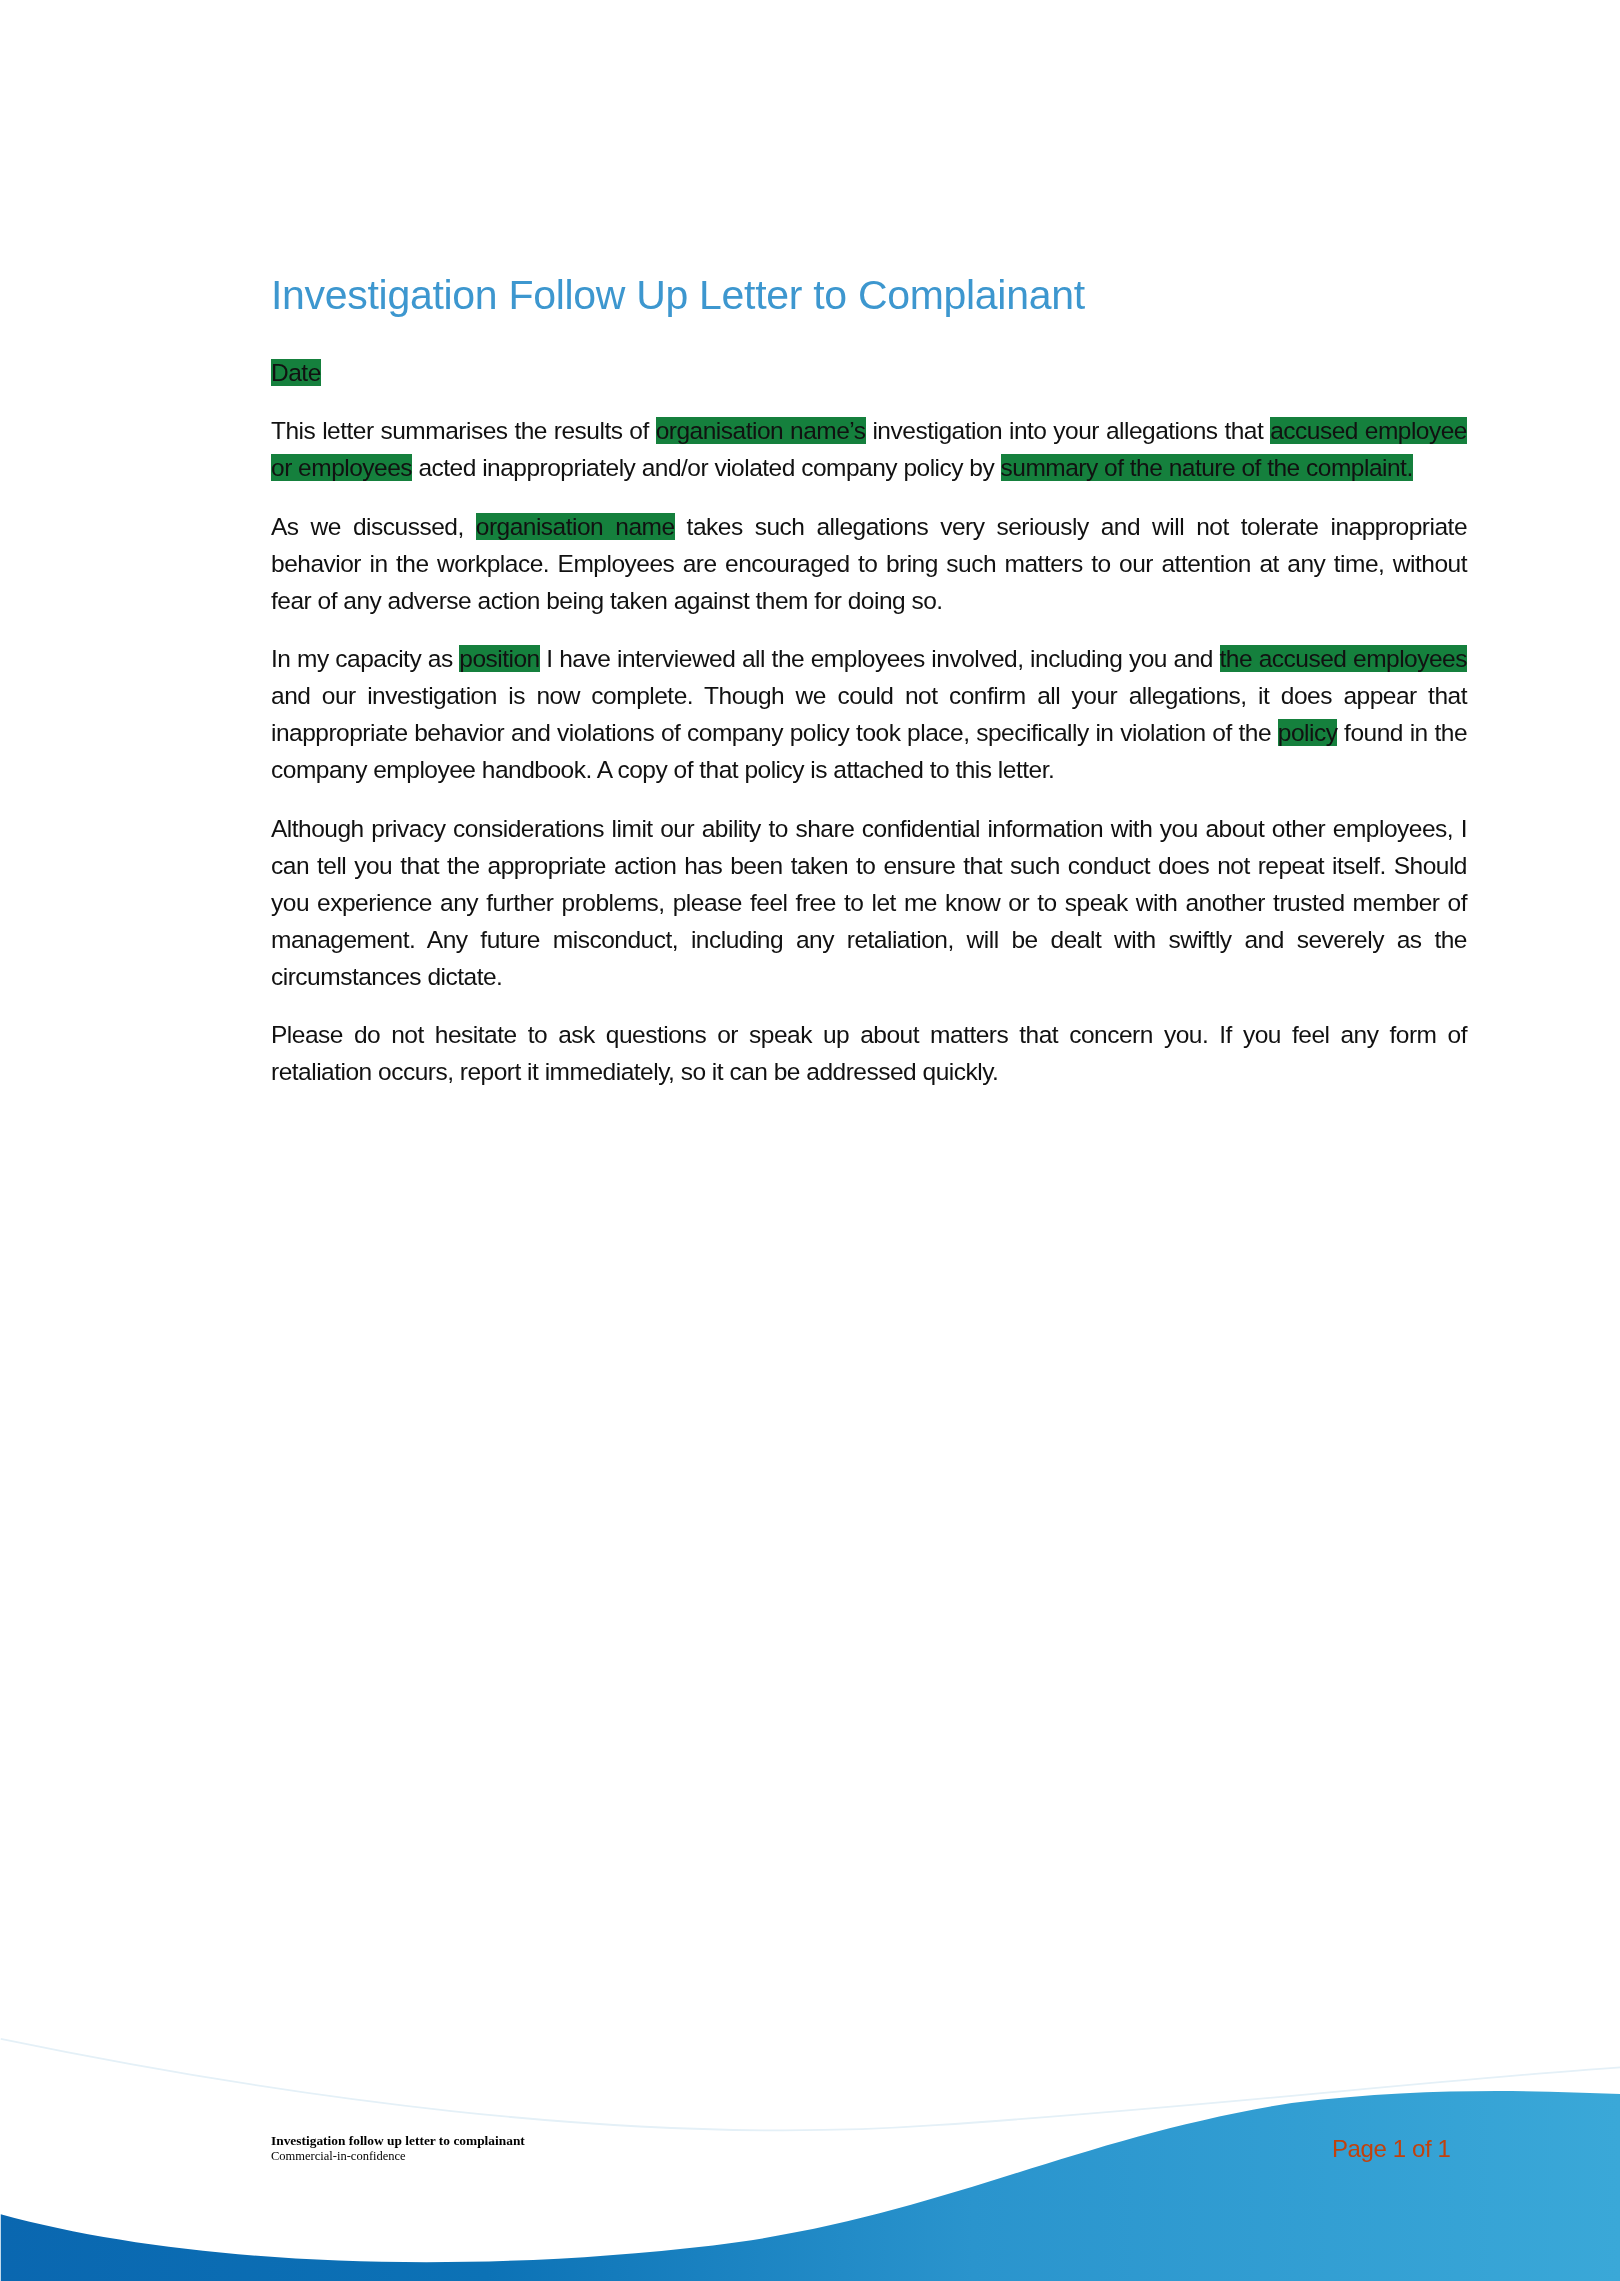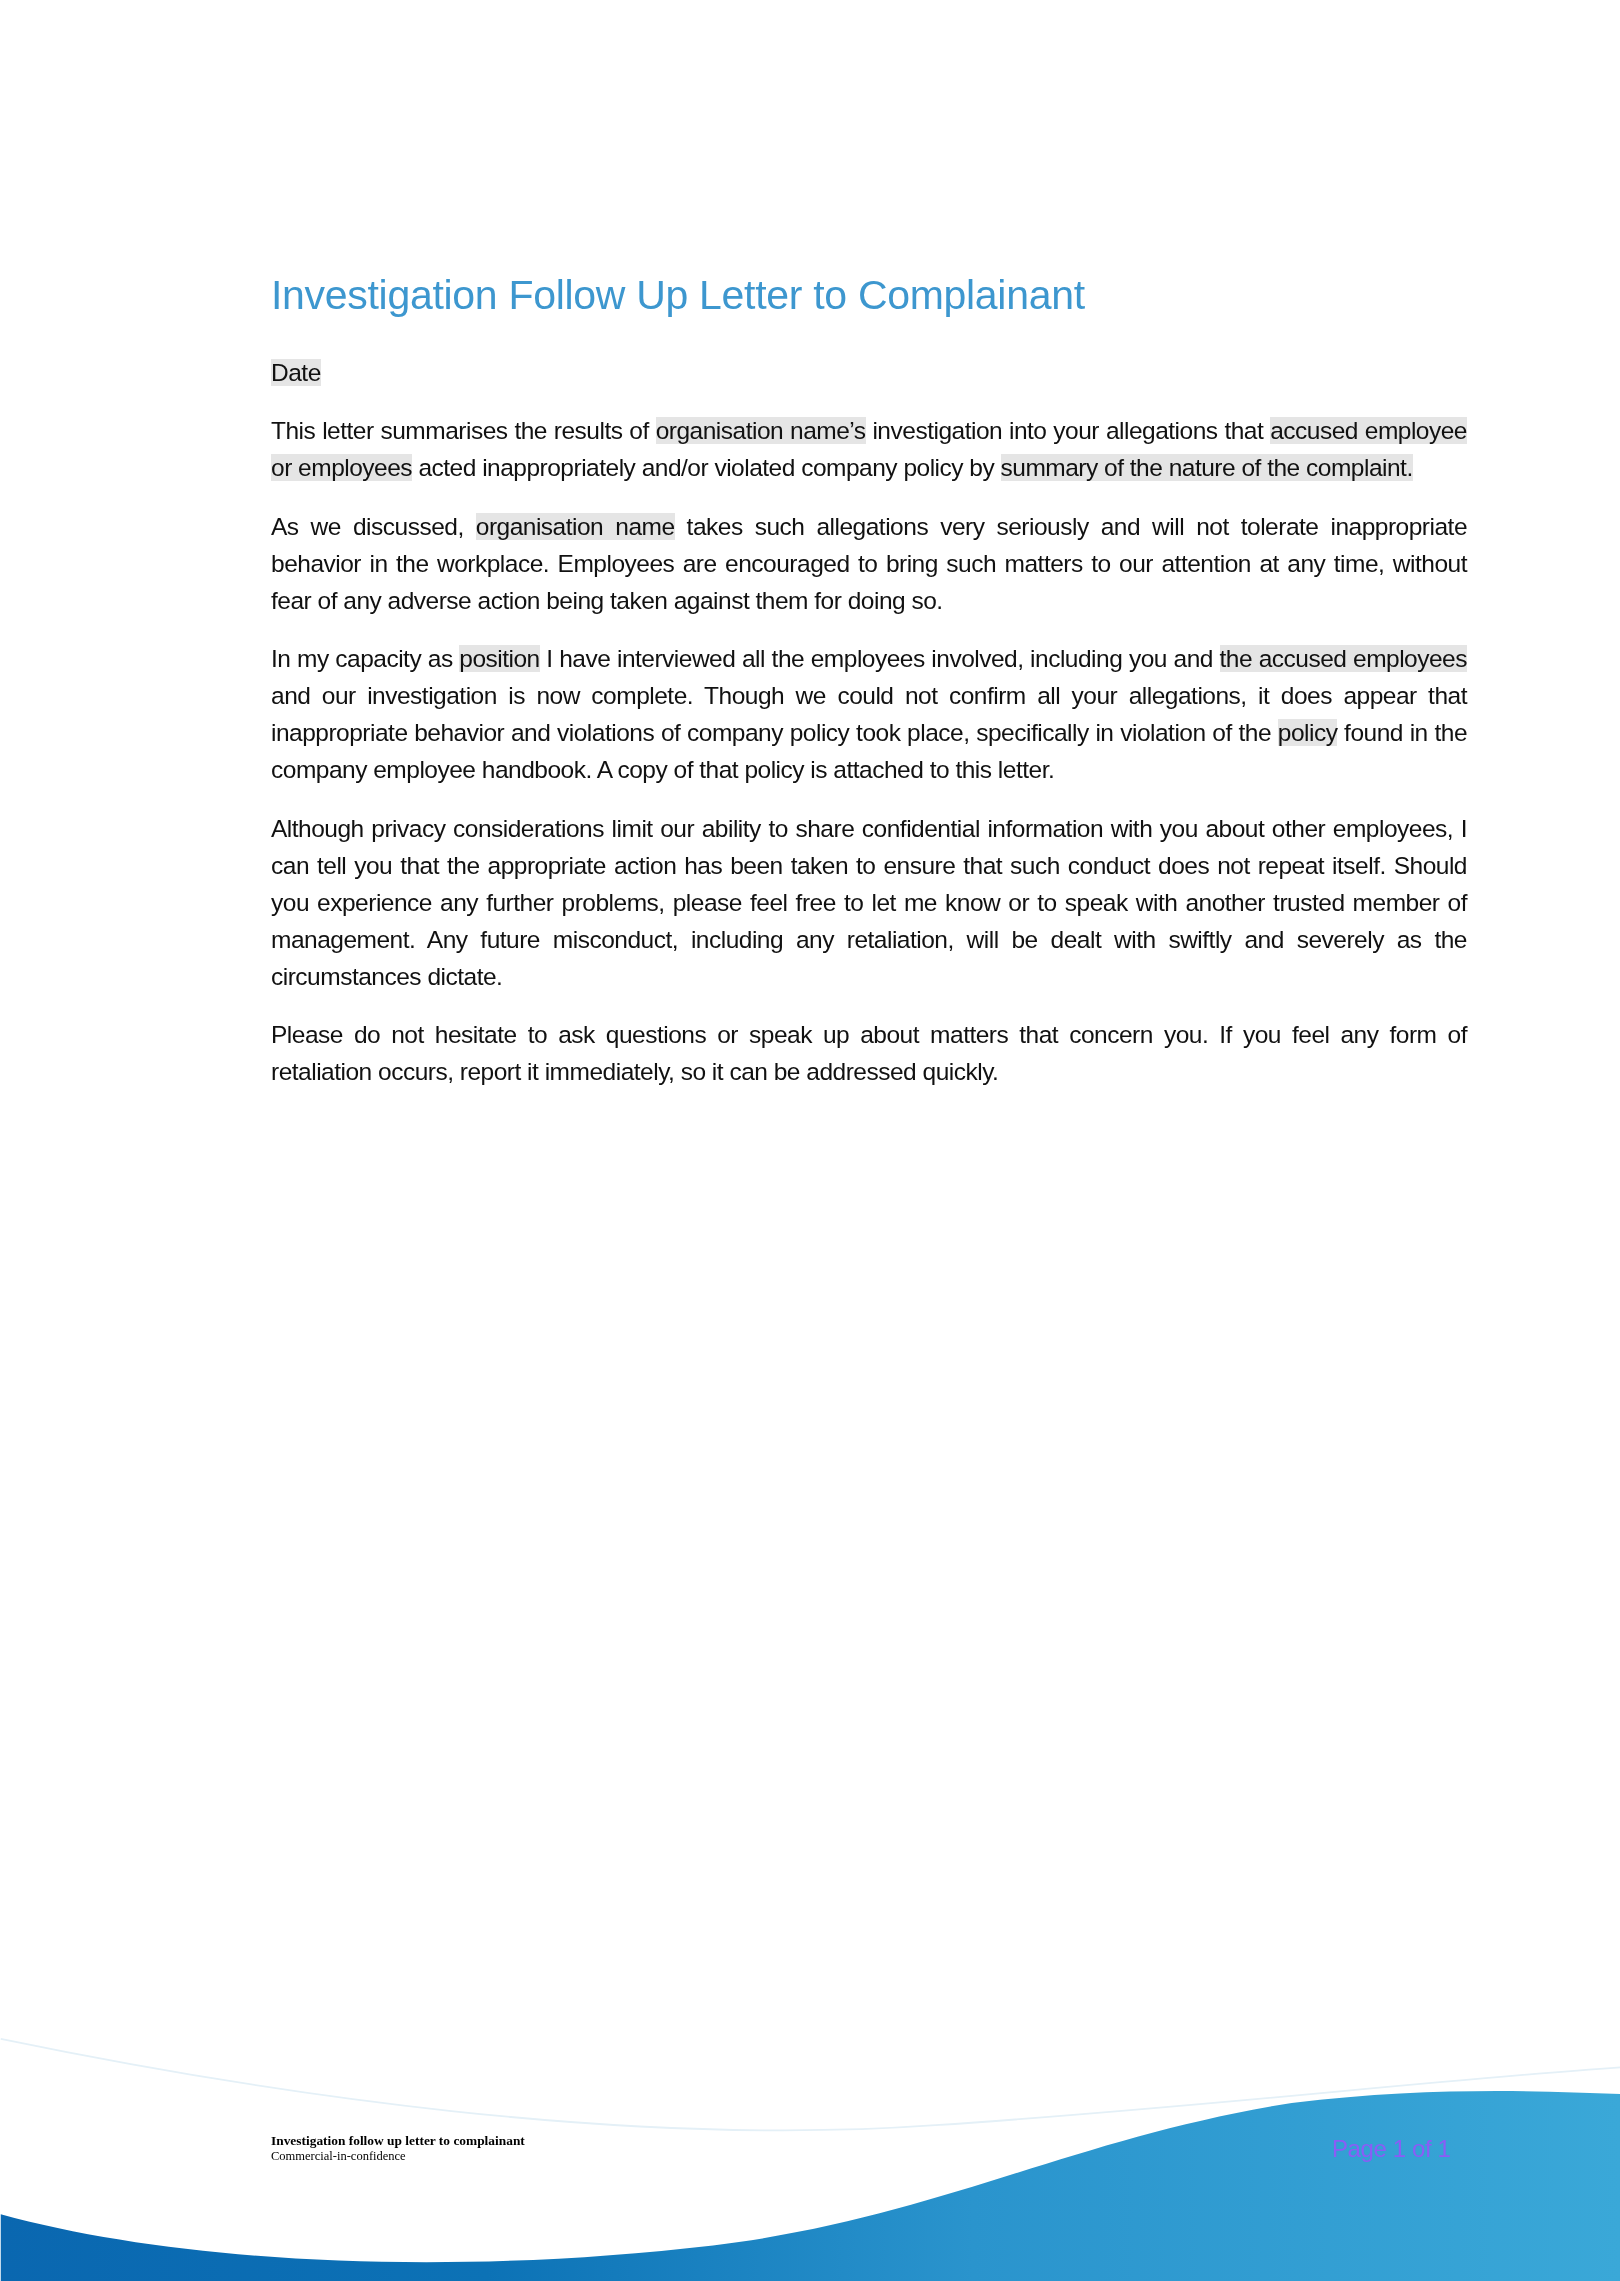--- a/index.html
+++ b/index.html
@@ -1,25 +1,25 @@
 <!DOCTYPE html>
 <html style="font-size:14.3px"><head>
 <meta charset="utf-8">
 <style>
   html, body { margin:0; padding:0; }
   body { width:1621px; height:2281px; background:#ffffff; position:relative; overflow:hidden; }
   .page { position:absolute; left:0; top:0; width:1621px; height:1857px; }
   .content { position:absolute; left:271px; top:267px; width:1196px; font-family:"Liberation Sans", sans-serif; color:#111; }
   .title { font-size:41px; color:#3d97cf; font-weight:normal; margin:0 0 30px 0; line-height:57px; letter-spacing:-0.3px; }
   p { margin:0 0 21.4px 0; font-size:24.5px; line-height:37px; text-align:justify; letter-spacing:-0.5px; }
-  .hl { background:#e5e5e5; }
+  .hl { background:#15803d; }
   .footer-text { position:absolute; left:271px; top:2133px; font-family:"Liberation Serif", serif; color:#000; }
   .footer-title { font-size:13.4px; font-weight:bold; line-height:16px; }
   .footer-sub { font-size:12.5px; line-height:15px; }
-  .page-num { position:absolute; left:1332px; top:2135px; font-family:"Liberation Sans", sans-serif; font-size:24px; color:#8b5cf6; letter-spacing:-0.4px; }
+  .page-num { position:absolute; left:1332px; top:2135px; font-family:"Liberation Sans", sans-serif; font-size:24px; color:#c2410c; letter-spacing:-0.4px; }
   svg.wave { position:absolute; left:0; top:2005px; }
 </style>
 </head>
 <body>
 
 <div class="page">
 
   <div class="content">
     <h1 class="title">Investigation Follow Up Letter to Complainant</h1>
 

